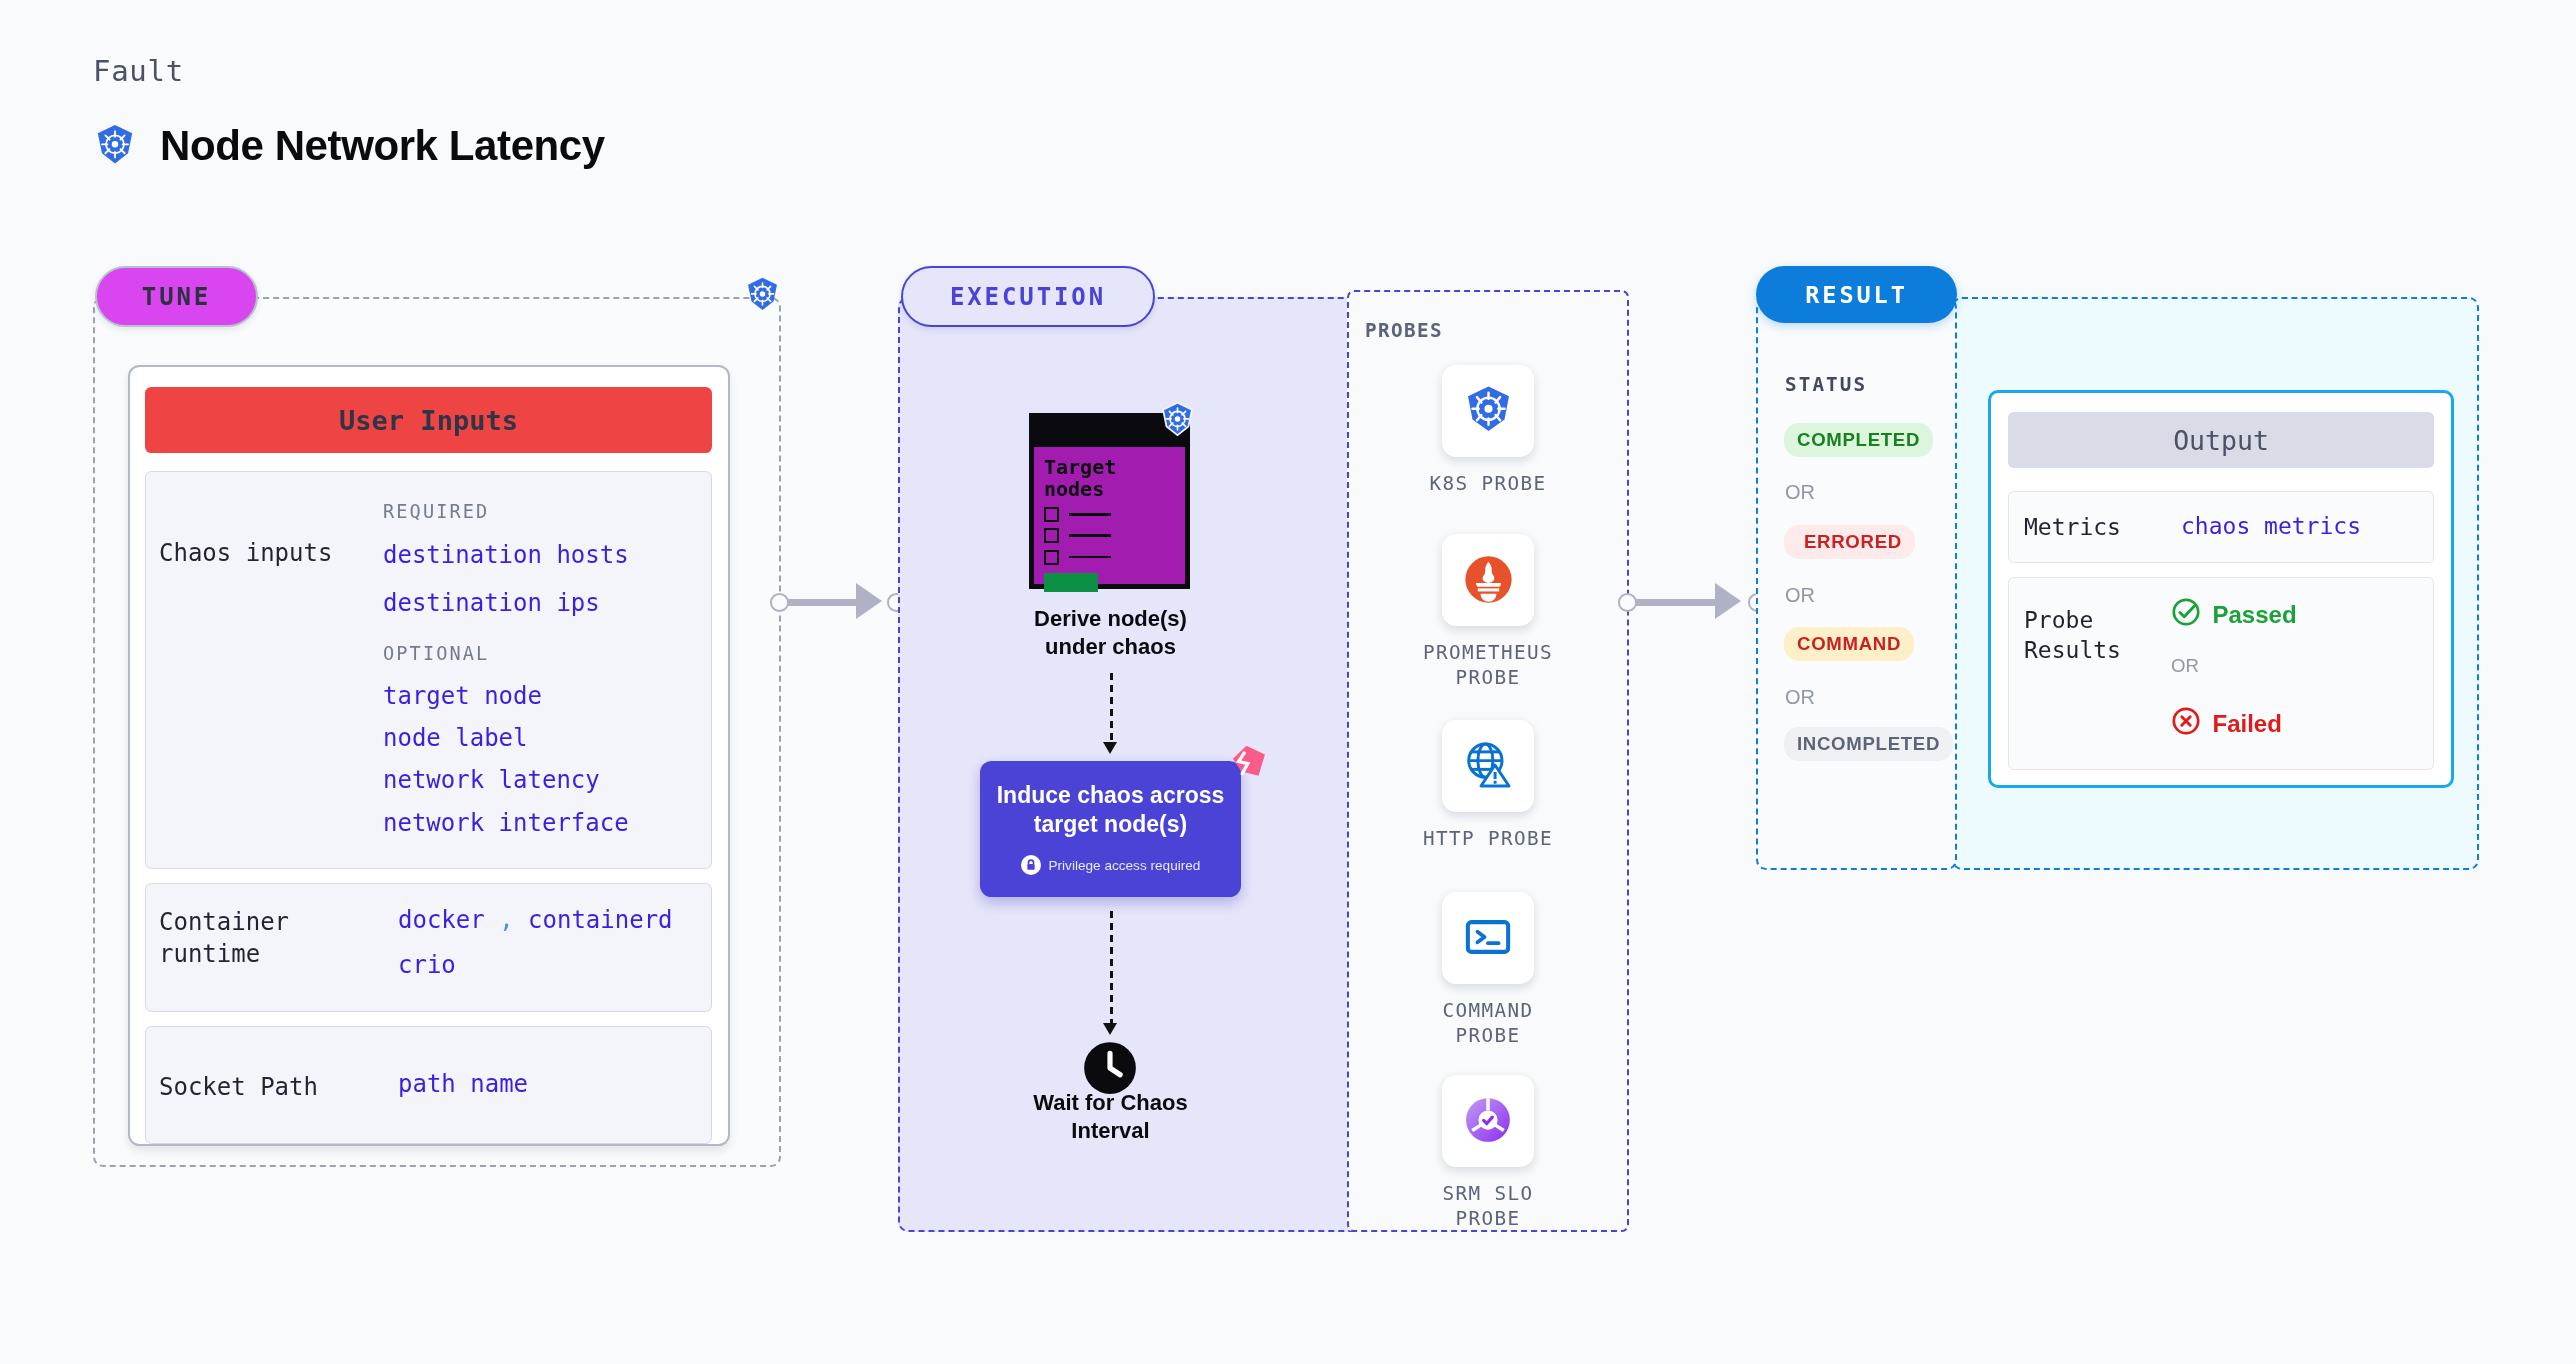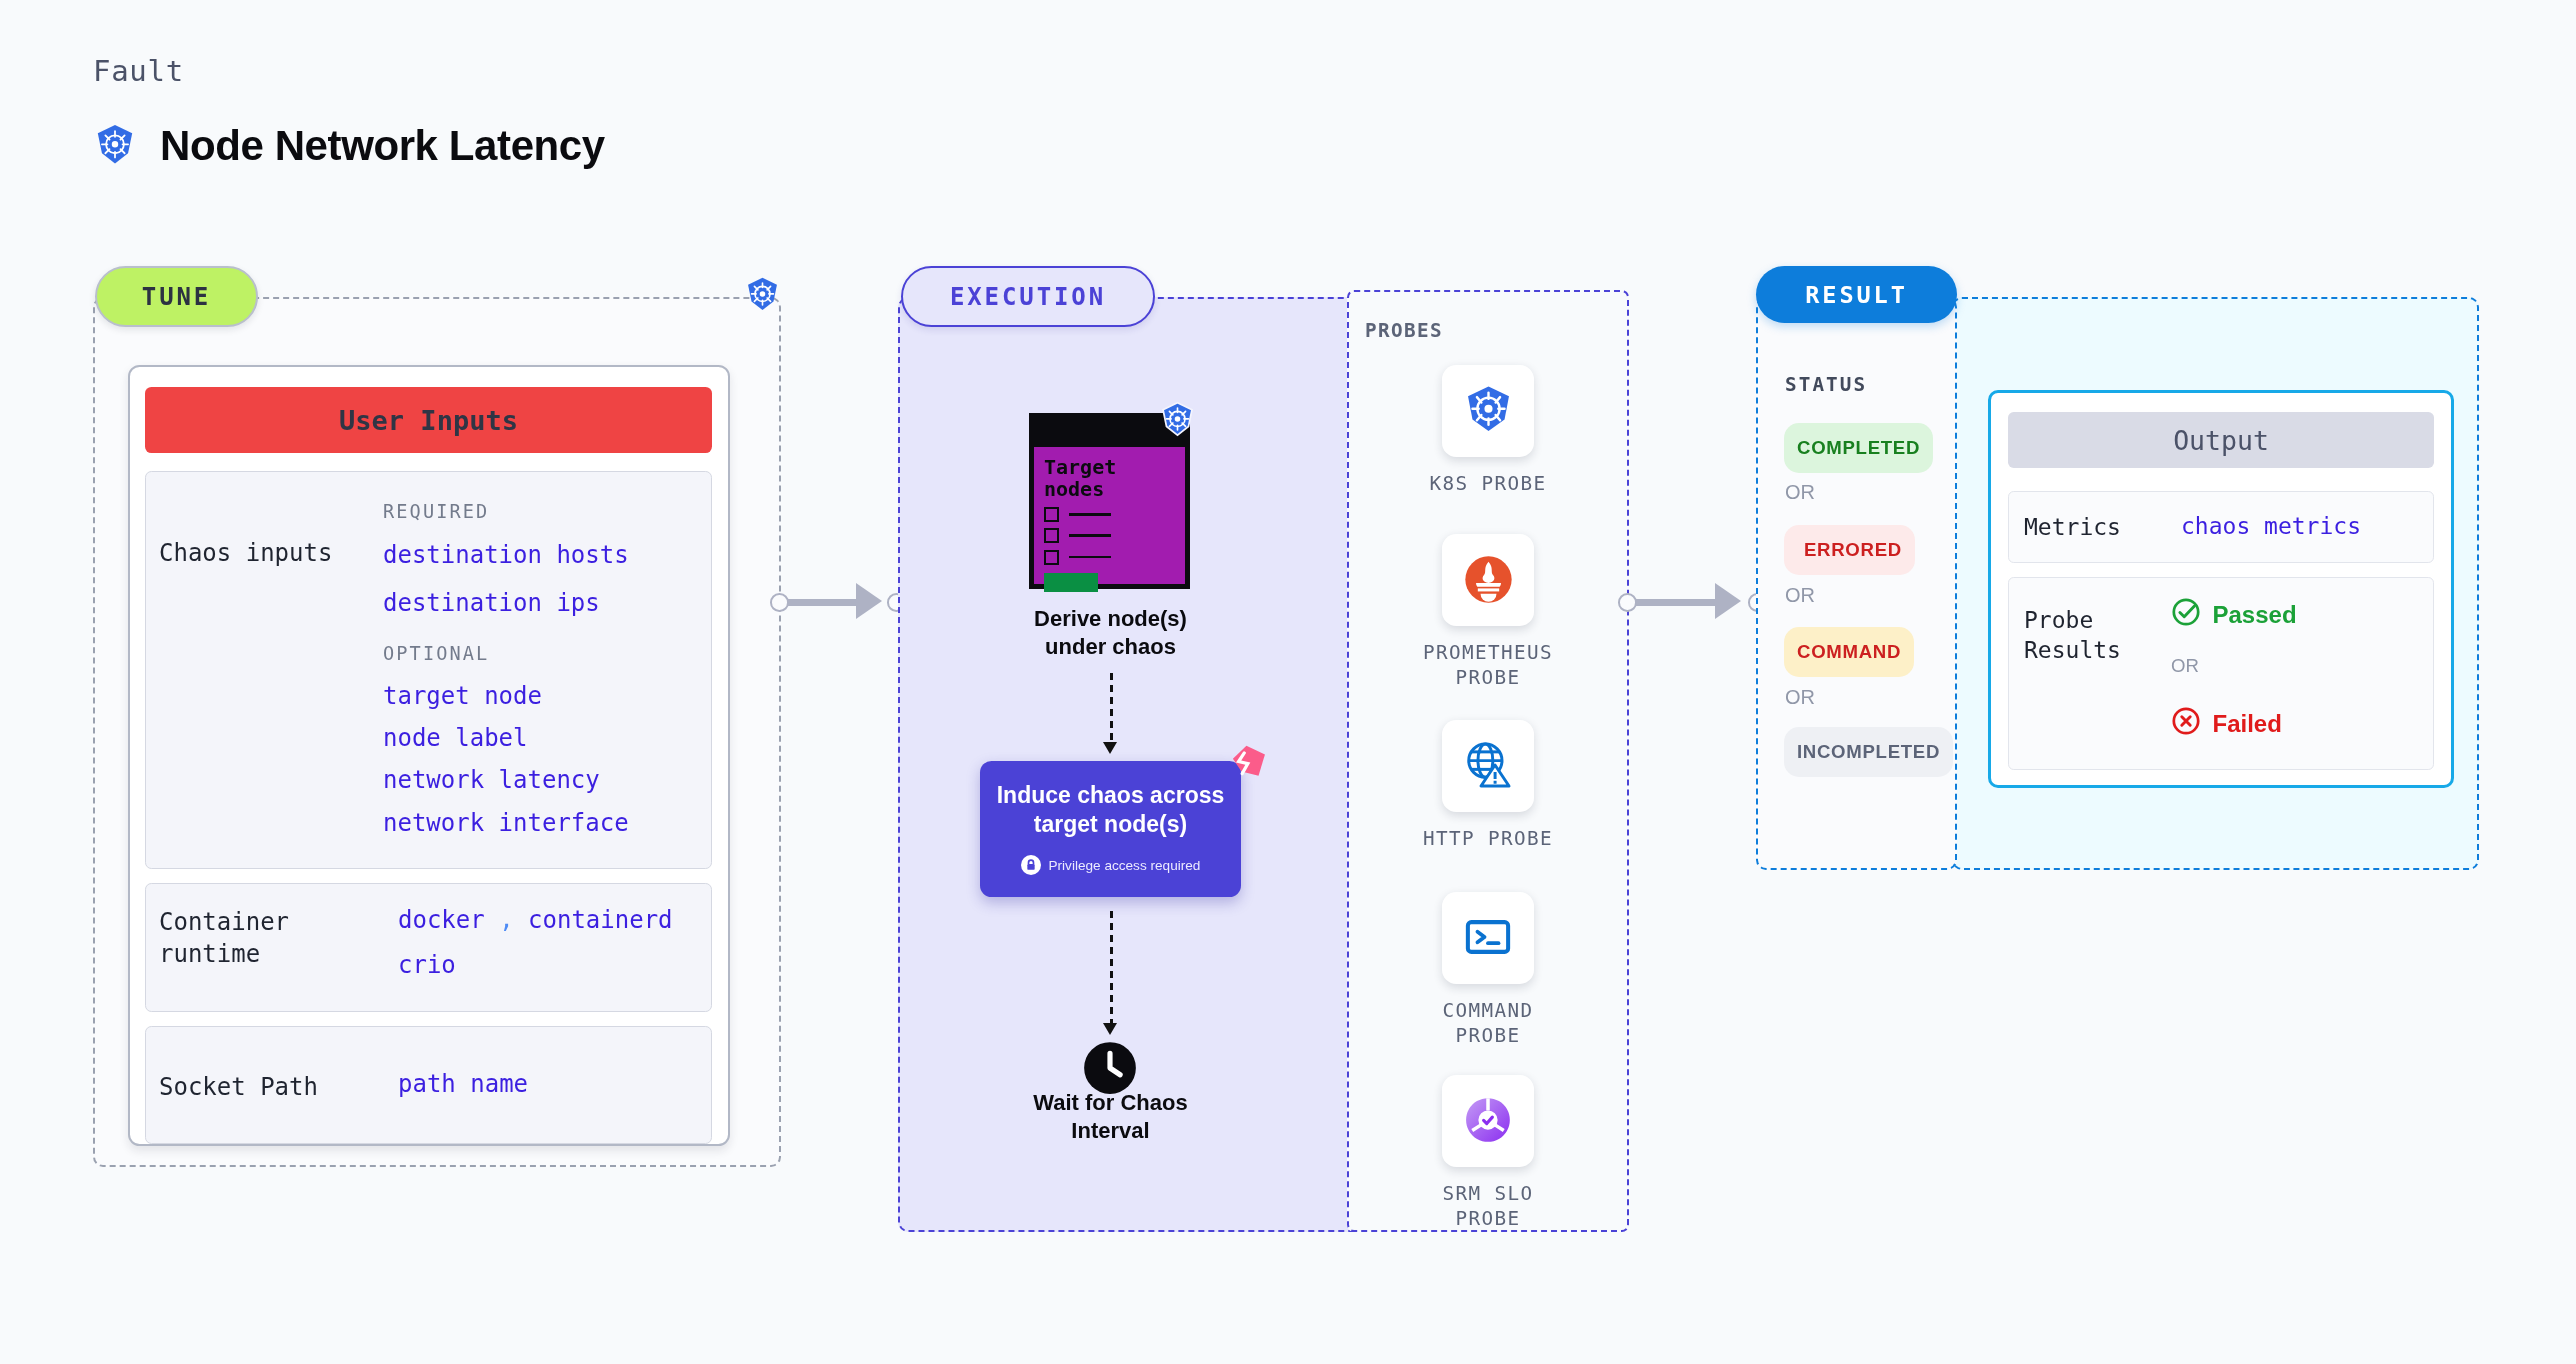--- a/index.html
+++ b/index.html
@@ -35,21 +35,21 @@
 
   
   .panel { position: absolute; border-radius: 10px; }
 
   #tune-panel {
     left: 93px; top: 297px; width: 688px; height: 870px;
     border: 2.1px dashed #9aa1b0; background: #fafbfd;
   }
   #tune-pill {
     left: 95px; top: 266px; width: 163px; height: 61px;
-    background: #bef264; border: 2.1px solid #b9bfcc; color: #2c3242;
+    background: #d946ef; border: 2.1px solid #b9bfcc; color: #2c3242;
     font-size: 24px; box-shadow: 0 2.9px 7.2px rgba(20,25,40,.10);
   }
 
   #exec-panel {
     left: 898px; top: 297px; width: 731px; height: 935px;
     border: 2.9px dashed #4b42d6; background: #e6e6fb;
   }
   #exec-pill {
     left: 901px; top: 266px; width: 254px; height: 61px;
     background: #e6e6fb; border: 2.9px solid #4b42d6; color: #4b42d6;
@@ -179,21 +179,21 @@
 
   
   #status-title {
     position: absolute; left: 1785px; top: 373px;
     font-family: "DejaVu Sans Mono", monospace;
     font-size: 19.3px; color: #424a5c; letter-spacing: 2.1px; font-weight: 700;
   }
   .badge {
     position: absolute; left: 1784px; display: flex; align-items: center;
     justify-content: center; border-radius: 15px; font-weight: 700;
-    font-size: 18.6px; letter-spacing: 0.7px; padding: 0 13px; height: 50px;
+    font-size: 18.6px; letter-spacing: 0.7px; padding: 0 13px; height: 34px;
   }
   .or-text {
     position: absolute; left: 1785px;
     font-size: 20px; color: #9097a8;
   }
 
   #output-card {
     position: absolute; left: 1988px; top: 390px; width: 466px; height: 398px;
     background: #ffffff; border: 3.6px solid #17a9e8; border-radius: 10px;
   }

